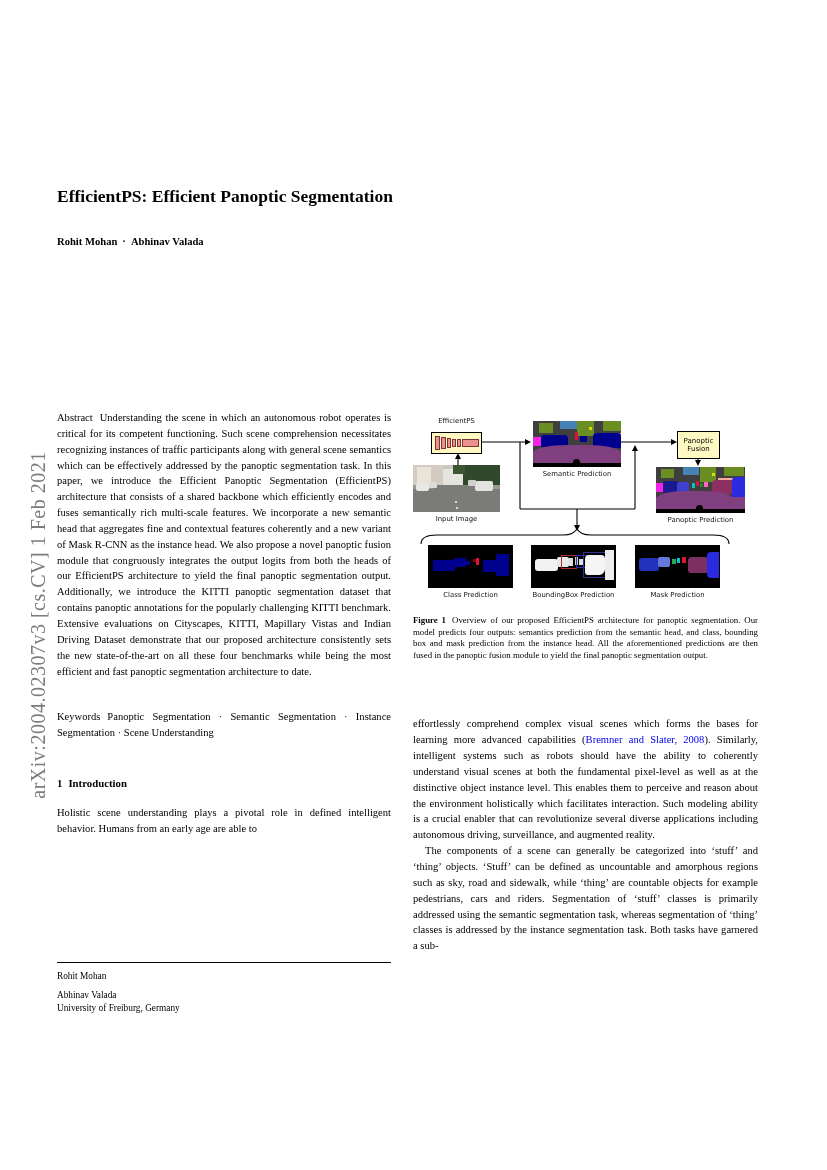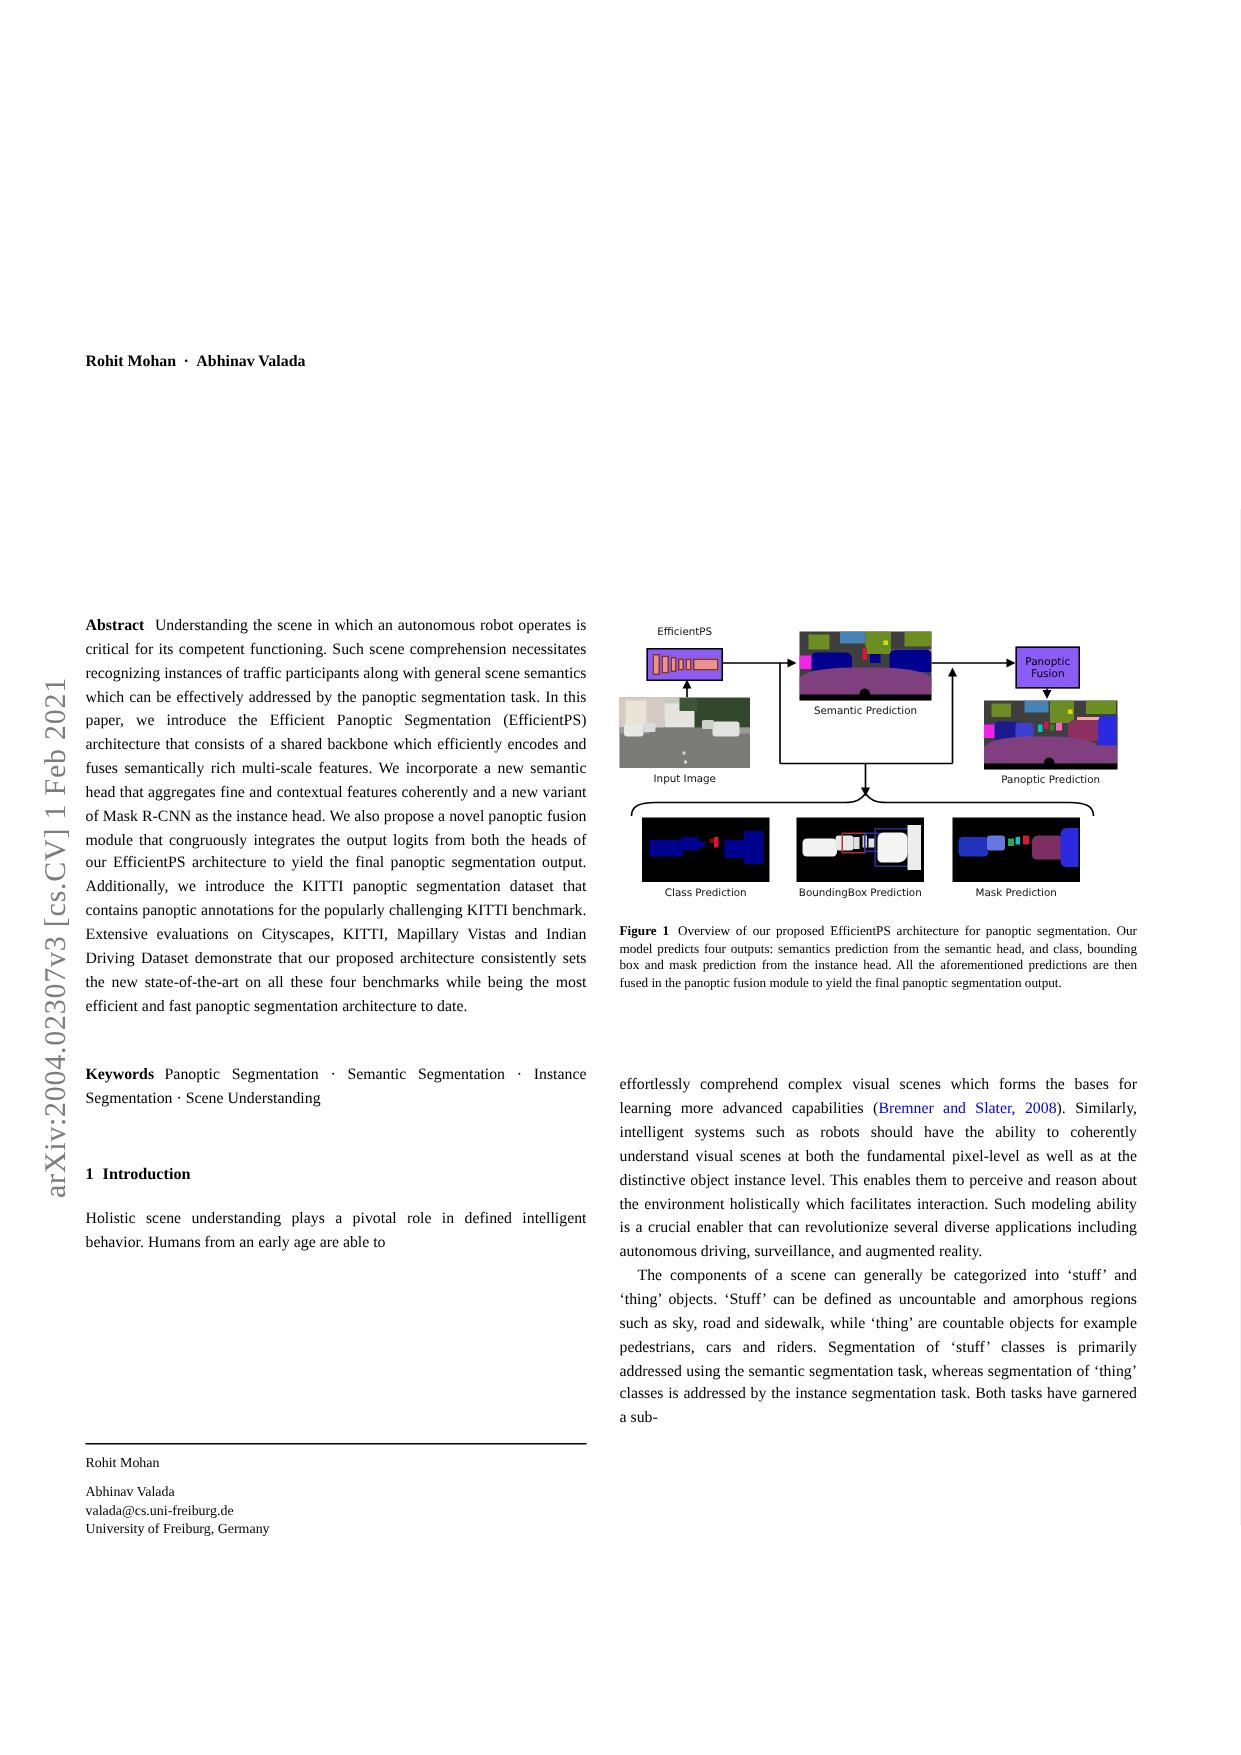--- a/index.html
+++ b/index.html
@@ -25,41 +25,41 @@
   }
   .authors .sep { margin:0 5px; }
   .col-left {
     position:absolute; left:57px; top:410px; width:334px;
     font-size:10.55px; line-height:15.85px; text-align:justify;
   }
   .col-right {
     position:absolute; left:413px; top:405px; width:345px;
     font-size:10.55px; line-height:15.85px; text-align:justify;
   }
-  .inline-label { font-weight:bold; margin-right:7px; }
+  .inline-label { font-weight:normal; margin-right:7px; }
   .kw { margin-top:30px; }
   .sec-heading { margin-top:35px; font-size:10.8px; font-weight:bold; text-align:left; }
   .sec-heading .secnum { margin-right:6px; }
   .para { margin-top:13px; }
   .indent { text-indent:12px; margin-top:0; }
   .cite { color:#0000e6; }
   .footnote {
     position:absolute; left:57px; top:962px; width:334px;
     border-top:1px solid #000; padding-top:7px;
     font-size:9.3px; line-height:12.3px; text-align:left;
   }
   .footnote .fn-block { margin-bottom:7px; }
   
   .figure-area { position:relative; width:345px; height:200px; }
   .fig-label {
     position:absolute; font-family:"DejaVu Sans", sans-serif;
     font-size:6.9px; line-height:8px; color:#111; text-align:center; white-space:nowrap;
   }
   .module-box {
-    position:absolute; background:#8b5cf6; border:1.6px solid #000;
+    position:absolute; background:#fef9c3; border:1.6px solid #000;
   }
   .eps-box { left:18px; top:27px; width:51px; height:22px;
     display:flex; align-items:center; justify-content:center; gap:1px; }
   .eps-blk { background:#ec9191; border:0.8px solid #7c3434; }
   .fusion-box { left:264px; top:26px; width:43px; height:28px;
     display:flex; flex-direction:column; align-items:center; justify-content:center;
     font-family:"DejaVu Sans", sans-serif; font-size:7px; line-height:8.5px; }
   .thumb { position:absolute; overflow:hidden; }
   .thumb div { position:absolute; }
   .fig-svg { position:absolute; left:0; top:0; pointer-events:none; }
@@ -69,20 +69,21 @@
   .caption .cap-label { font-weight:bold; margin-right:6px; }
   .body-start { margin-top:55px; }
 </style>
 </head>
 <body>
 
 <div class="page">
 
   <div class="watermark">arXiv:2004.02307v3  [cs.CV]  1 Feb 2021</div>
 
+  <h1 class="paper-title">EfficientPS: Efficient Panoptic Segmentation</h1>
 
   <div class="authors">
     <span>Rohit Mohan</span><span class="sep">·</span><span>Abhinav Valada</span>
   </div>
 
   <div class="col-left">
     <p><span class="inline-label">Abstract</span><span>Understanding the scene in which an autonomous robot operates is critical for its competent functioning. Such scene comprehension necessitates recognizing instances of traffic participants along with general scene semantics which can be effectively addressed by the panoptic segmentation task. In this paper, we introduce the Efficient Panoptic Segmentation (EfficientPS) architecture that consists of a shared backbone which efficiently encodes and fuses semantically rich multi-scale features. We incorporate a new semantic head that aggregates fine and contextual features coherently and a new variant of Mask R-CNN as the instance head. We also propose a novel panoptic fusion module that congruously integrates the output logits from both the heads of our EfficientPS architecture to yield the final panoptic segmentation output. Additionally, we introduce the KITTI panoptic segmentation dataset that contains panoptic annotations for the popularly challenging KITTI benchmark. Extensive evaluations on Cityscapes, KITTI, Mapillary Vistas and Indian Driving Dataset demonstrate that our proposed architecture consistently sets the new state-of-the-art on all these four benchmarks while being the most efficient and fast panoptic segmentation architecture to date.</span></p>
 
     <p class="kw"><span class="inline-label">Keywords</span><span>Panoptic Segmentation · Semantic Segmentation · Instance Segmentation · Scene Understanding</span></p>
 
@@ -90,21 +91,20 @@
 
     <p class="para">Holistic scene understanding plays a pivotal role in defined intelligent behavior. Humans from an early age are able to</p>
   </div>
 
   <div class="footnote">
     <div class="fn-block">
       <div>Rohit Mohan</div>
     </div>
     <div class="fn-block">
       <div>Abhinav Valada</div>
-      <div>valada@cs.uni-freiburg.de</div>
       <div>University of Freiburg, Germany</div>
     </div>
   </div>
 
   <div class="col-right">
 
     <div class="figure-area">
 
       <svg class="fig-svg" width="345" height="200" viewBox="0 0 345 200">
         <g stroke="#000" stroke-width="1.1" fill="none">

